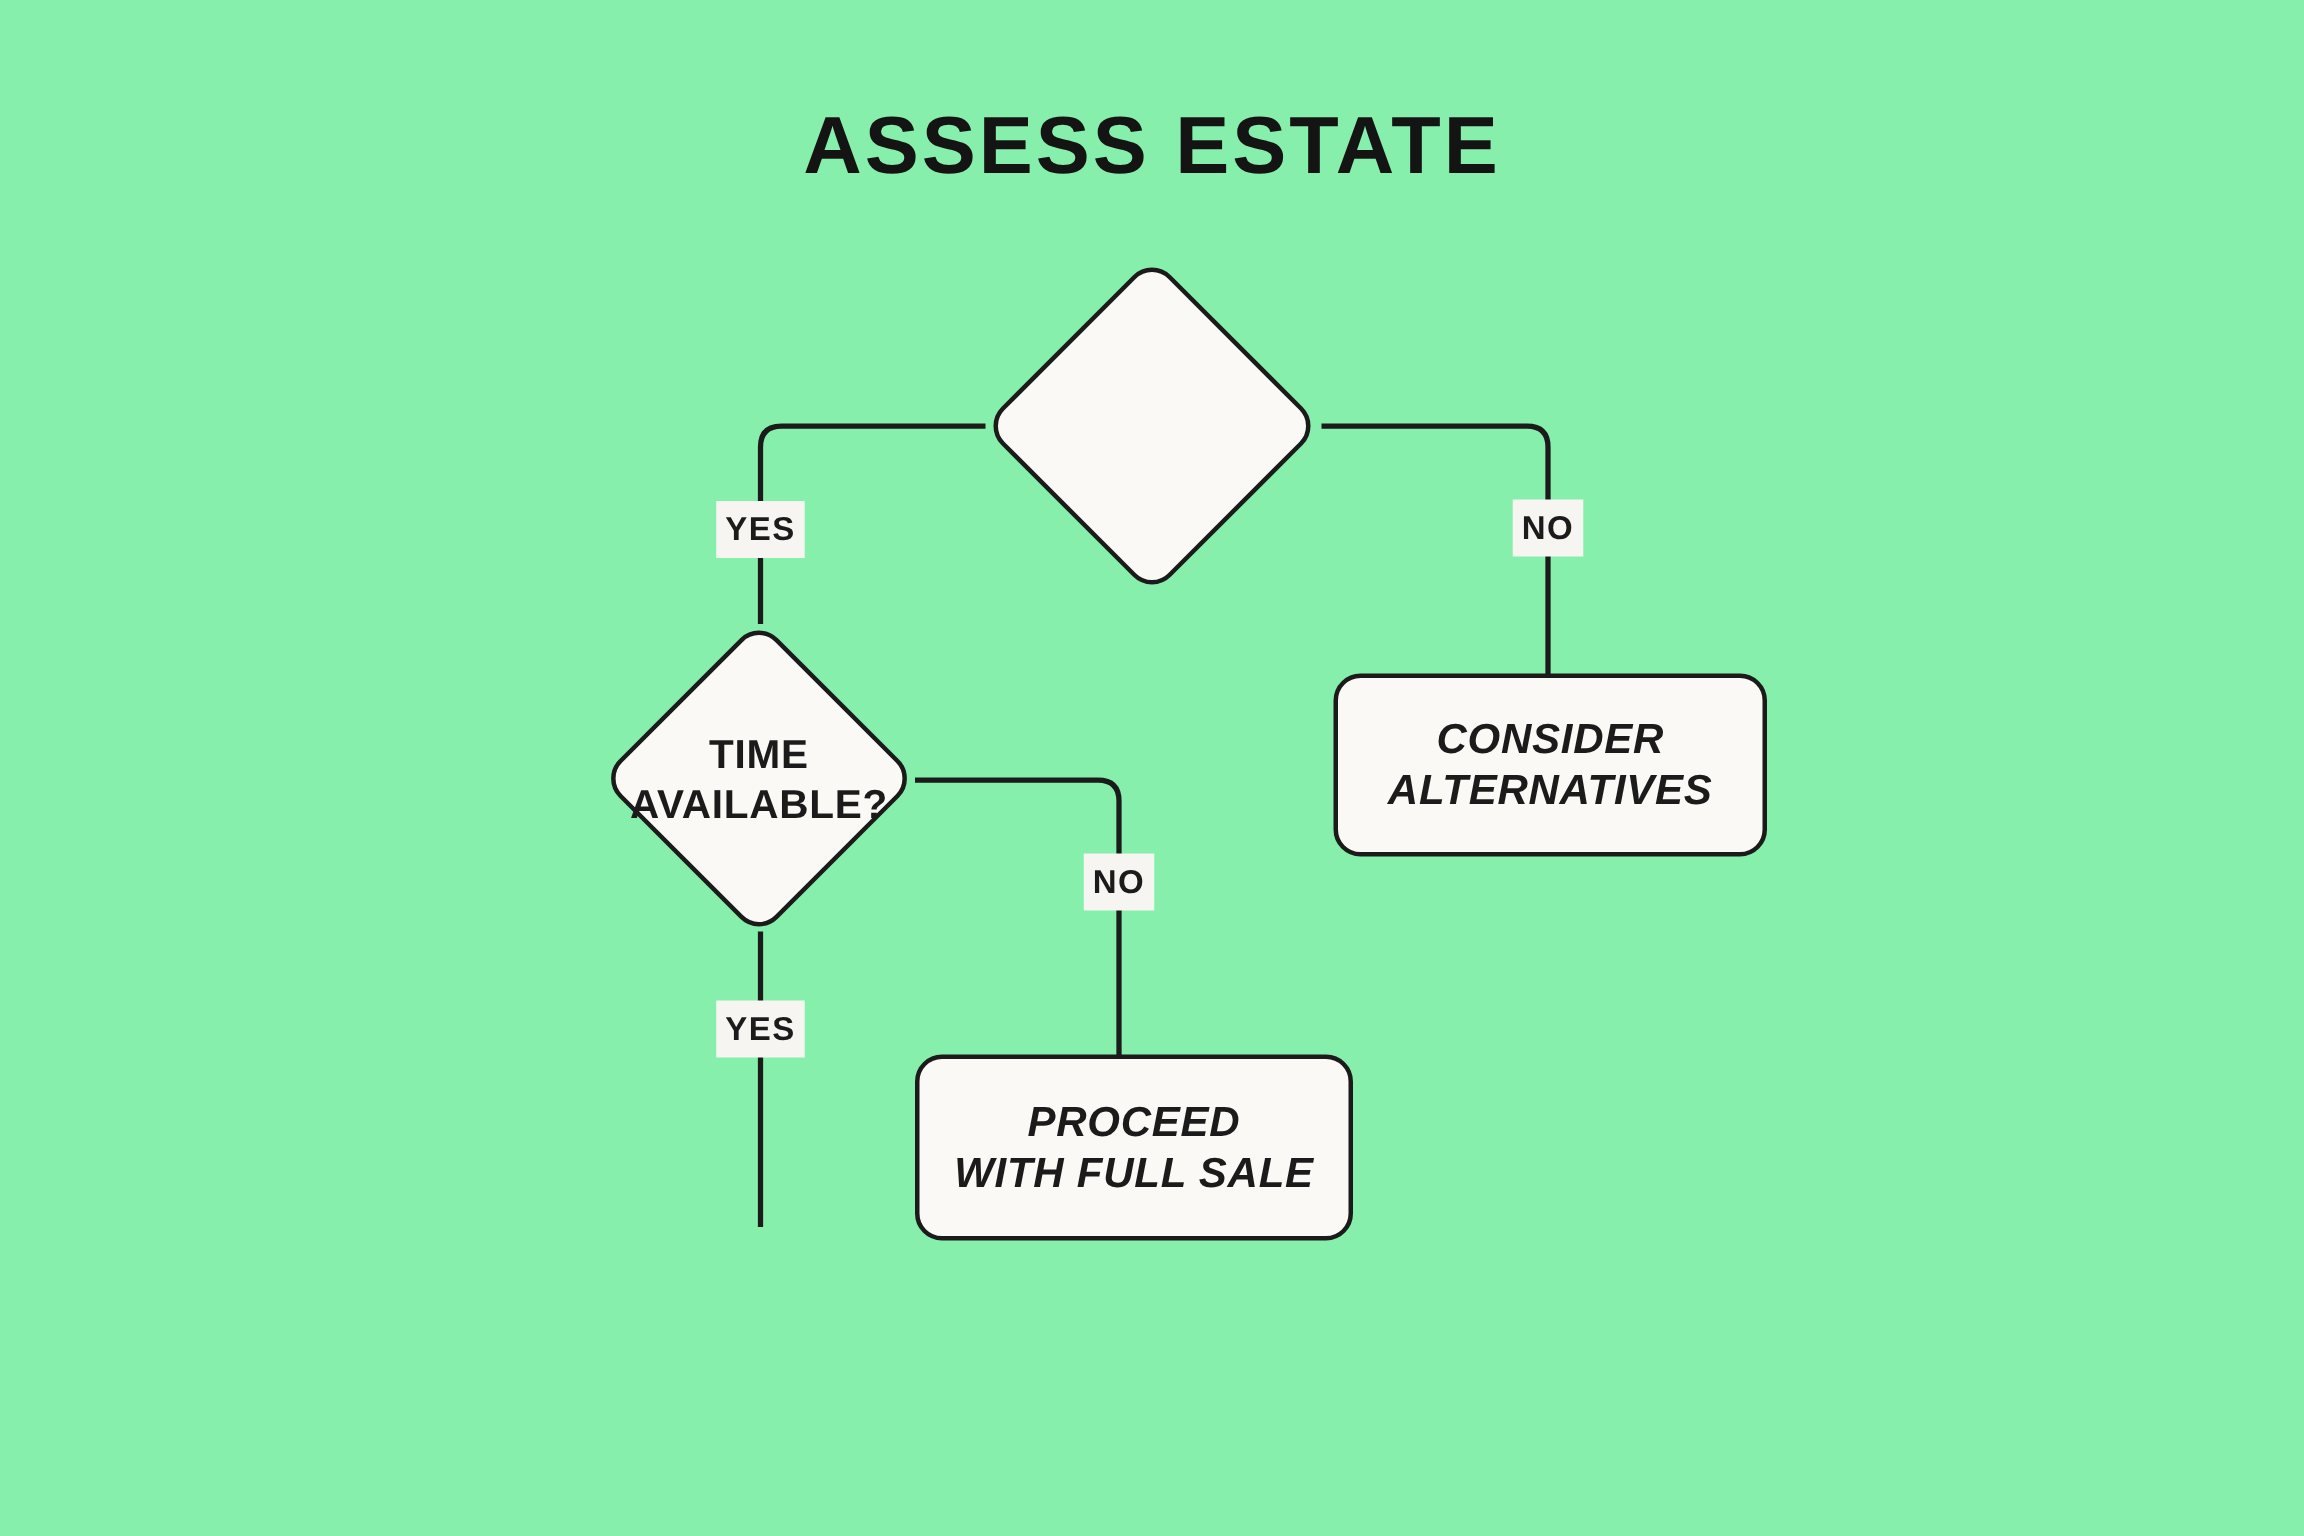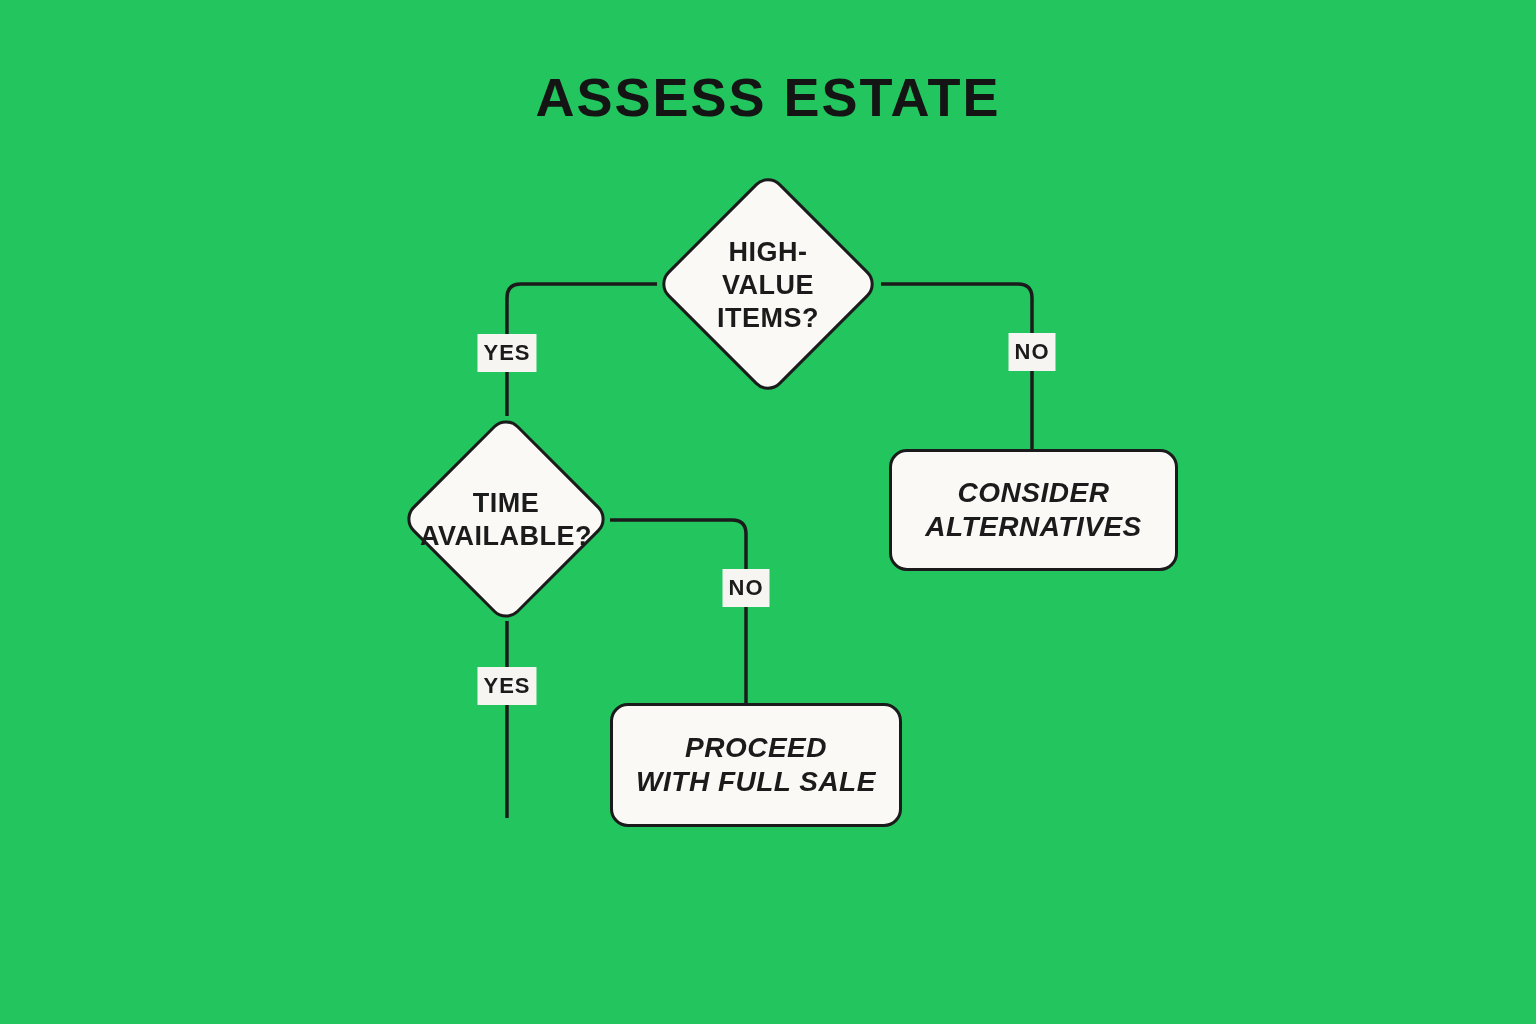--- a/index.html
+++ b/index.html
@@ -9,21 +9,21 @@
   body {
     width: 1536px;
     height: 1024px;
     overflow: hidden;
     font-family: "Liberation Sans", "DejaVu Sans", sans-serif;
   }
   .canvas {
     position: relative;
     width: 1536px;
     height: 1024px;
-    background: #22c55e;
+    background: #86efac;
   }
   .title {
     position: absolute;
     left: 0;
     top: 66px;
     width: 1536px;
     text-align: center;
     font-size: 54px;
     font-weight: 700;
     letter-spacing: 2px;
@@ -146,23 +146,20 @@
   <div class="title">ASSESS ESTATE</div>
 
   <svg class="connectors" viewBox="0 0 1536 1024">
     <path d="M 657 284 L 521 284 Q 507 284 507 298 L 507 416"></path>
     <path d="M 881 284 L 1018 284 Q 1032 284 1032 298 L 1032 452"></path>
     <path d="M 610 520 L 732 520 Q 746 520 746 534 L 746 706"></path>
     <path d="M 507 621 L 507 818"></path>
   </svg>
 
   <div class="diamond diamond-1"></div>
-  <div class="node-label diamond-1-label">HIGH-
-VALUE
-ITEMS?</div>
 
   <div class="diamond diamond-2"></div>
   <div class="node-label diamond-2-label">TIME
 AVAILABLE?</div>
 
   <div class="process box-consider">CONSIDER
 ALTERNATIVES</div>
 
   <div class="process box-proceed">PROCEED
 WITH FULL SALE</div>

